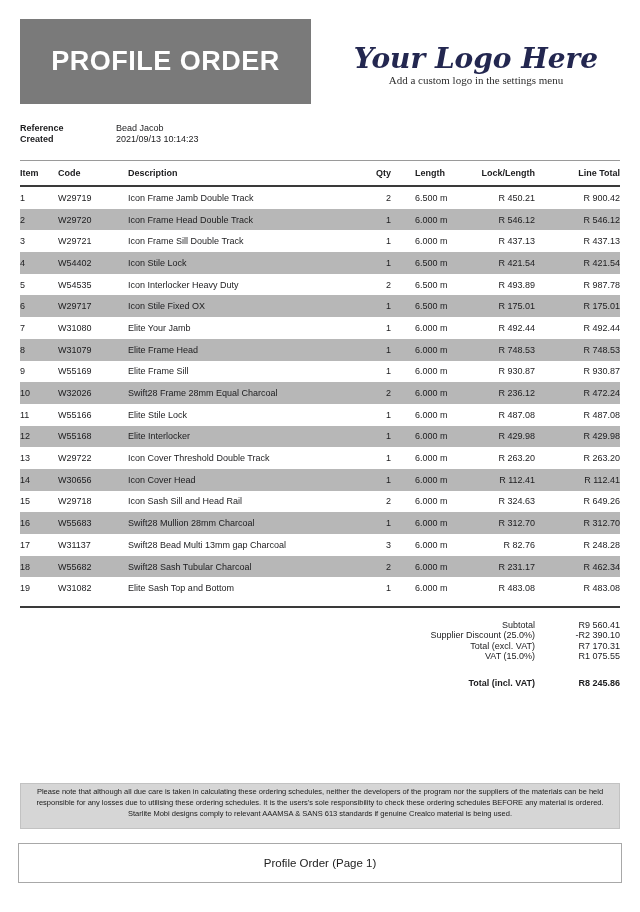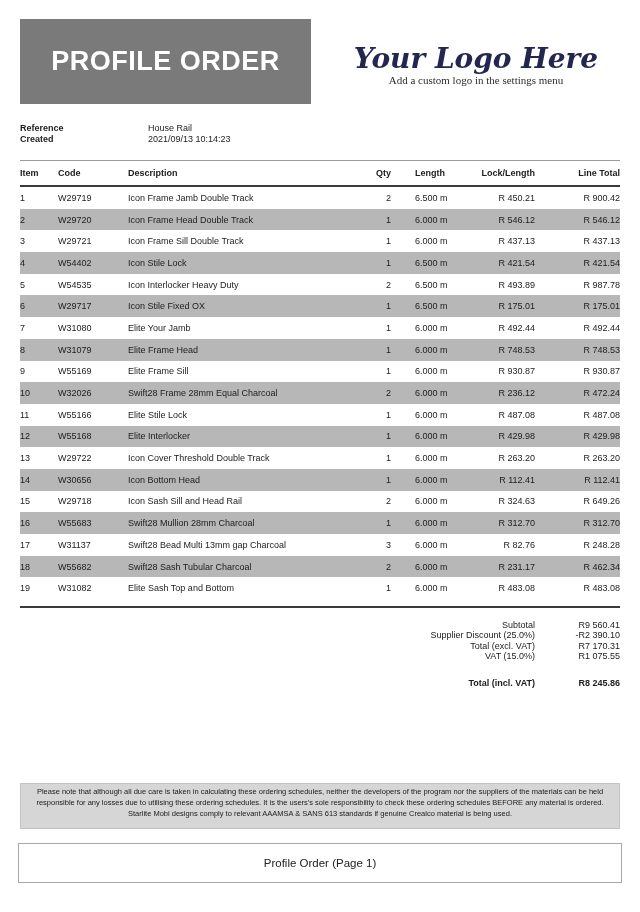--- a/index.html
+++ b/index.html
@@ -18,21 +18,21 @@
   }
   .logo{position:absolute;left:348px;top:44px;width:256px;text-align:center;}
   .logo-script{
     font-family:"DejaVu Serif",serif;font-style:italic;font-weight:bold;
     font-size:28px;line-height:30px;color:var(--navy,#232750);white-space:nowrap;
   }
   .logo-sub{font-size:11px;color:#2d2d2d;font-family:Liberation Serif, serif;}
   
   .meta{position:absolute;left:20px;top:123px;font-size:9px;line-height:11px;}
   .mrow{display:flex;}
-  .mlabel{width:128px;font-weight:bold;}
+  .mlabel{width:96px;font-weight:bold;}
   
   .table{position:absolute;left:20px;top:160px;width:600px;font-size:9px;}
   .trow{
     display:grid;grid-template-columns:38px 70px 230px 33px 74px 70px 85px;
     align-items:center;height:21.7px;
   }
   .thead{
     font-weight:bold;height:24px;
     border-top:1px solid #9a9a9a;border-bottom:2px solid #3a3a3a;
   }
@@ -71,21 +71,21 @@
   </div>
 
   <div class="logo">
     <div class="logo-script">Your Logo Here</div>
     <div class="logo-sub">Add a custom logo in the settings menu</div>
   </div>
 
   <div class="meta">
     <div class="mrow">
       <span class="mlabel">Reference</span>
-      <span>House Rail</span>
+      <span>Bead Jacob</span>
     </div>
     <div class="mrow">
       <span class="mlabel">Created</span>
       <span>2021/09/13 10:14:23</span>
     </div>
   </div>
 
   <div class="table">
     <div class="trow thead">
         <span class="c1">Item</span>
@@ -210,21 +210,21 @@
     <span class="c2">W29722</span>
     <span class="c3">Icon Cover Threshold Double Track</span>
     <span class="c4">1</span>
     <span class="c5">6.000 m</span>
     <span class="c6">R 263.20</span>
     <span class="c7">R 263.20</span>
   </div>
         <div class="trow stripe">
     <span class="c1">14</span>
     <span class="c2">W30656</span>
-    <span class="c3">Icon Bottom Head</span>
+    <span class="c3">Icon Cover Head</span>
     <span class="c4">1</span>
     <span class="c5">6.000 m</span>
     <span class="c6">R 112.41</span>
     <span class="c7">R 112.41</span>
   </div>
         <div class="trow">
     <span class="c1">15</span>
     <span class="c2">W29718</span>
     <span class="c3">Icon Sash Sill and Head Rail</span>
     <span class="c4">2</span>

